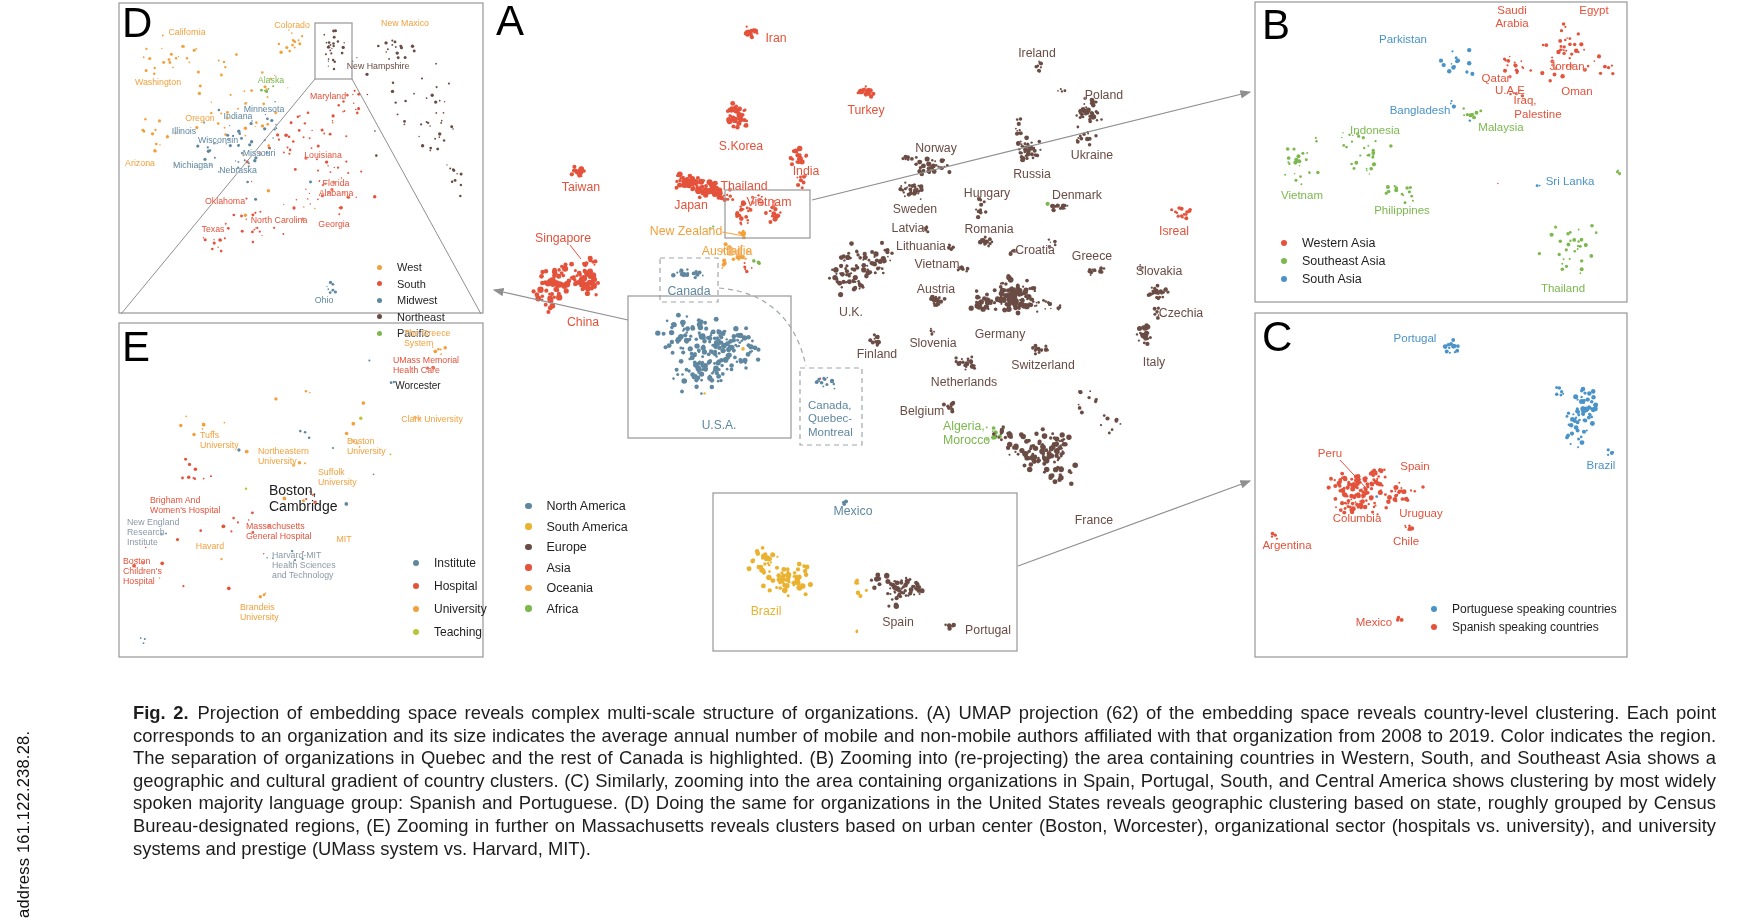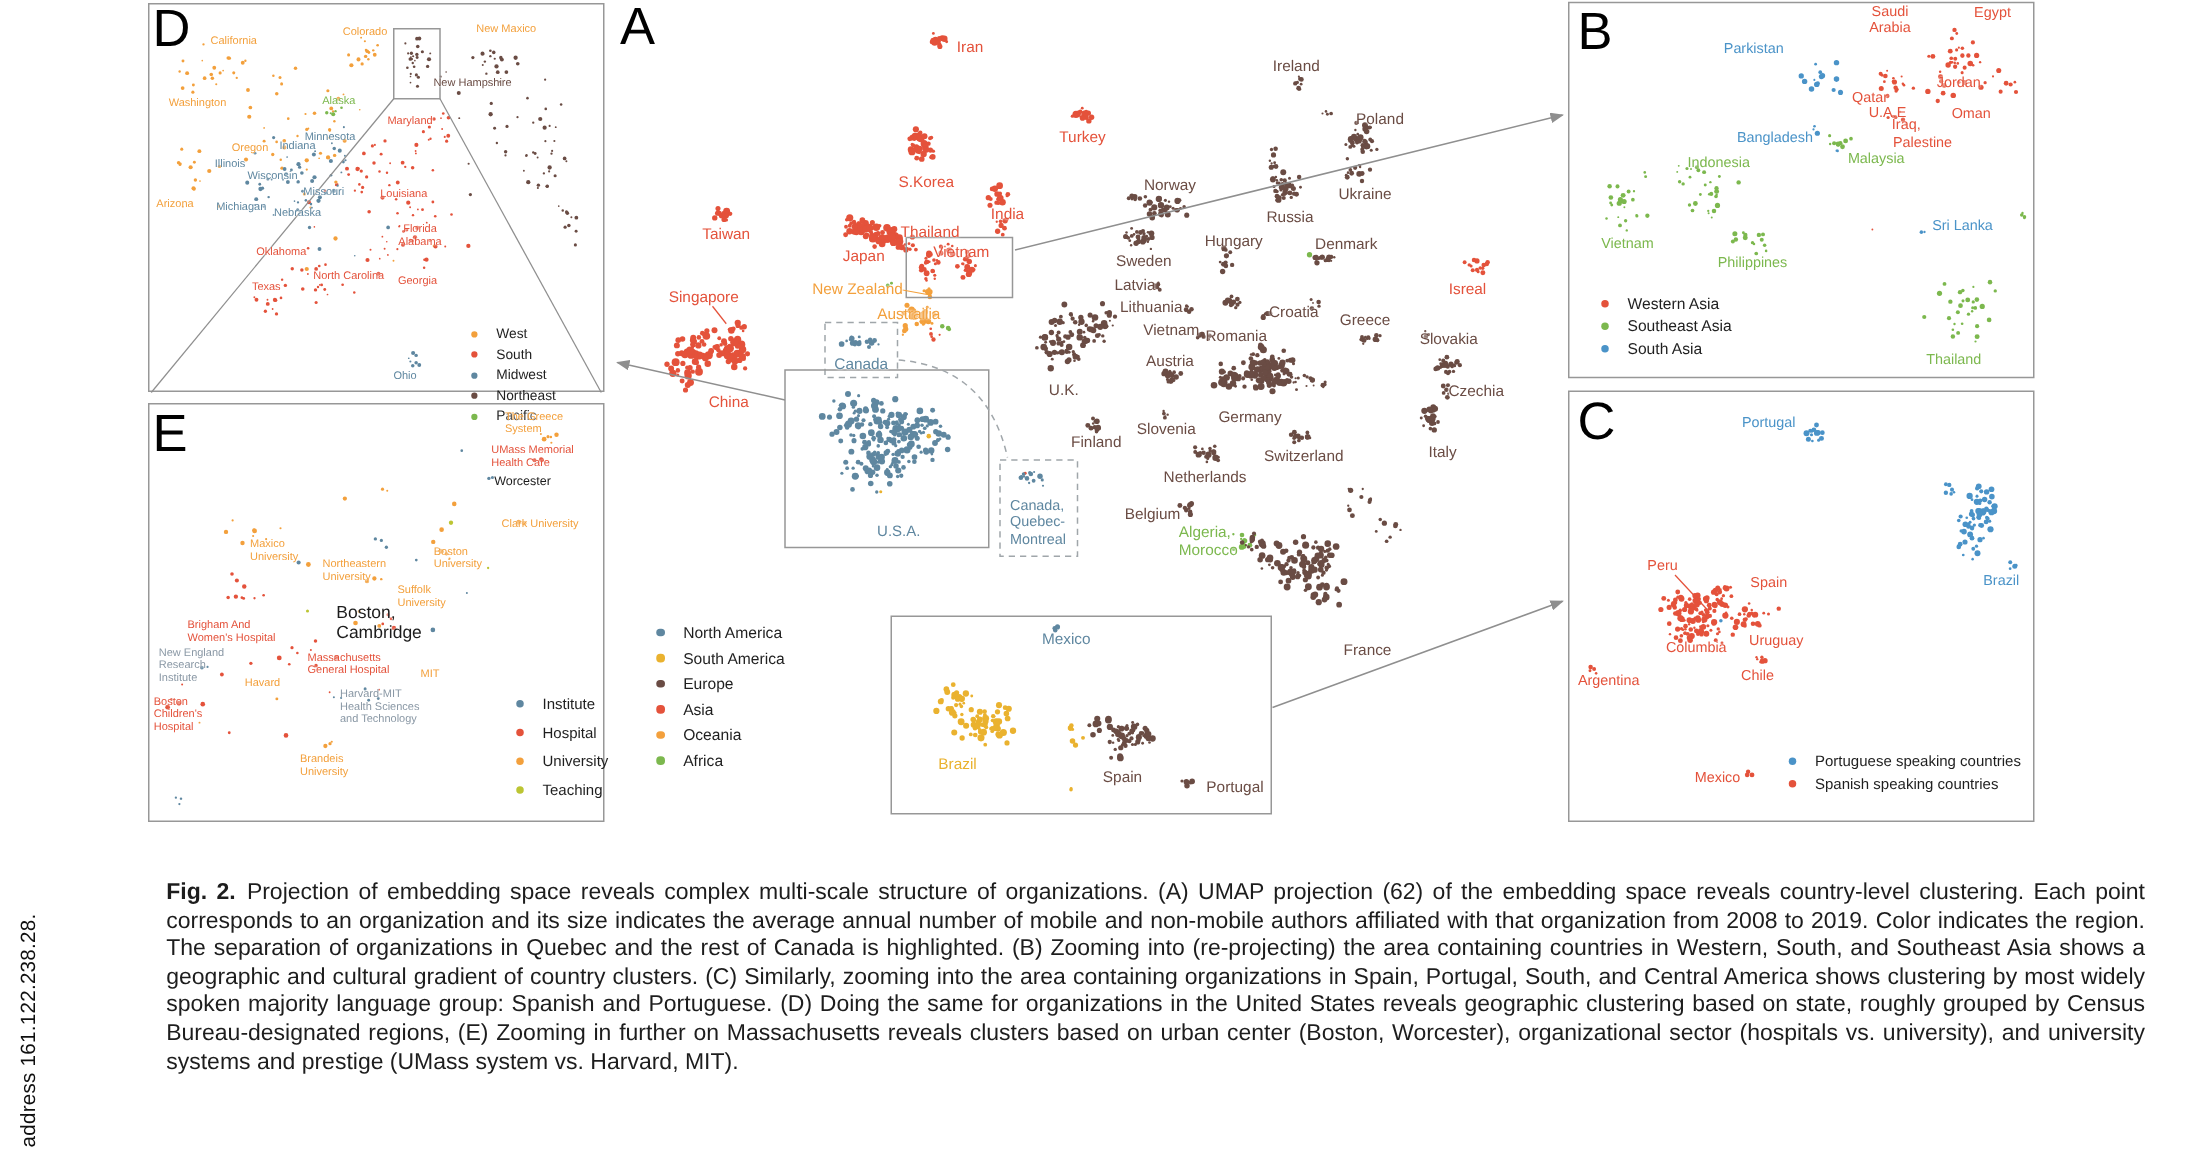--- a/index.html
+++ b/index.html
@@ -2708,21 +2708,21 @@
           <span class="legend-label" style="font-size: 11px;">Pacific</span>
         </div>
       </div>
       <span class="panel-letter" style="left: 122px; top: 326px;">E</span>
       <span class="lbl left" style="left: 404px; top: 338px; font-size: 8.8px; color: rgb(243, 160, 60);">The Greece
 System</span>
       <span class="lbl left" style="left: 393px; top: 365px; font-size: 8.8px; color: rgb(228, 82, 59);">UMass Memorial
 Health Care</span>
       <span class="lbl center" style="left: 418px; top: 386px; font-size: 10px; color: rgb(28, 28, 28);">Worcester</span>
       <span class="lbl center" style="left: 420px; top: 419px; font-size: 8.8px; color: rgb(243, 160, 60); margin-left: 12px;">Clark University</span>
-      <span class="lbl left" style="left: 200px; top: 440px; font-size: 8.8px; color: rgb(243, 160, 60);">Maxico
+      <span class="lbl left" style="left: 200px; top: 440px; font-size: 8.8px; color: rgb(243, 160, 60);">Tuffs
 University</span>
       <span class="lbl left" style="left: 258px; top: 456px; font-size: 8.8px; color: rgb(243, 160, 60);">Northeastern
 University</span>
       <span class="lbl left" style="left: 347px; top: 446px; font-size: 8.8px; color: rgb(243, 160, 60);">Boston
 University</span>
       <span class="lbl left" style="left: 318px; top: 477px; font-size: 8.8px; color: rgb(243, 160, 60);">Suffolk
 University</span>
       <span class="lbl left" style="left: 221px; top: 498px; font-size: 14px; color: rgb(28, 28, 28); margin-left: 48px;">Boston,
 Cambridge</span>
       <span class="lbl left" style="left: 150px; top: 505px; font-size: 8.8px; color: rgb(228, 82, 59);">Brigham And
@@ -2780,21 +2780,21 @@
 Montreal</span>
       <span class="lbl center" style="left: 1037px; top: 53px; font-size: 12.3px; color: rgb(106, 76, 68);">Ireland</span>
       <span class="lbl center" style="left: 1104px; top: 95px; font-size: 12.3px; color: rgb(106, 76, 68);">Poland</span>
       <span class="lbl center" style="left: 936px; top: 148px; font-size: 12.3px; color: rgb(106, 76, 68);">Norway</span>
       <span class="lbl center" style="left: 1032px; top: 174px; font-size: 12.3px; color: rgb(106, 76, 68);">Russia</span>
       <span class="lbl center" style="left: 1092px; top: 155px; font-size: 12.3px; color: rgb(106, 76, 68);">Ukraine</span>
       <span class="lbl center" style="left: 987px; top: 193px; font-size: 12.3px; color: rgb(106, 76, 68);">Hungary</span>
       <span class="lbl center" style="left: 1077px; top: 195px; font-size: 12.3px; color: rgb(106, 76, 68);">Denmark</span>
       <span class="lbl center" style="left: 915px; top: 209px; font-size: 12.3px; color: rgb(106, 76, 68);">Sweden</span>
       <span class="lbl center" style="left: 908px; top: 228px; font-size: 12.3px; color: rgb(106, 76, 68);">Latvia</span>
-      <span class="lbl center" style="left: 989px; top: 229px; font-size: 12.3px; color: rgb(106, 76, 68); margin-top: 40px;">Romania</span>
+      <span class="lbl center" style="left: 989px; top: 229px; font-size: 12.3px; color: rgb(106, 76, 68);">Romania</span>
       <span class="lbl center" style="left: 921px; top: 246px; font-size: 12.3px; color: rgb(106, 76, 68); text-align: right;">Lithuania</span>
       <span class="lbl center" style="left: 1035px; top: 250px; font-size: 12.3px; color: rgb(106, 76, 68);">Croatia</span>
       <span class="lbl center" style="left: 1092px; top: 256px; font-size: 12.3px; color: rgb(106, 76, 68);">Greece</span>
       <span class="lbl center" style="left: 937px; top: 264px; font-size: 12.3px; color: rgb(106, 76, 68);">Vietnam</span>
       <span class="lbl center" style="left: 1174px; top: 231px; font-size: 12.3px; color: rgb(228, 82, 59);">Isreal</span>
       <span class="lbl center" style="left: 1159px; top: 271px; font-size: 12.3px; color: rgb(106, 76, 68);">Slovakia</span>
       <span class="lbl center" style="left: 936px; top: 289px; font-size: 12.3px; color: rgb(106, 76, 68);">Austria</span>
       <span class="lbl center" style="left: 1181px; top: 313px; font-size: 12.3px; color: rgb(106, 76, 68);">Czechia</span>
       <span class="lbl center" style="left: 851px; top: 312px; font-size: 12.3px; color: rgb(106, 76, 68);">U.K.</span>
       <span class="lbl center" style="left: 1154px; top: 362px; font-size: 12.3px; color: rgb(106, 76, 68);">Italy</span>

